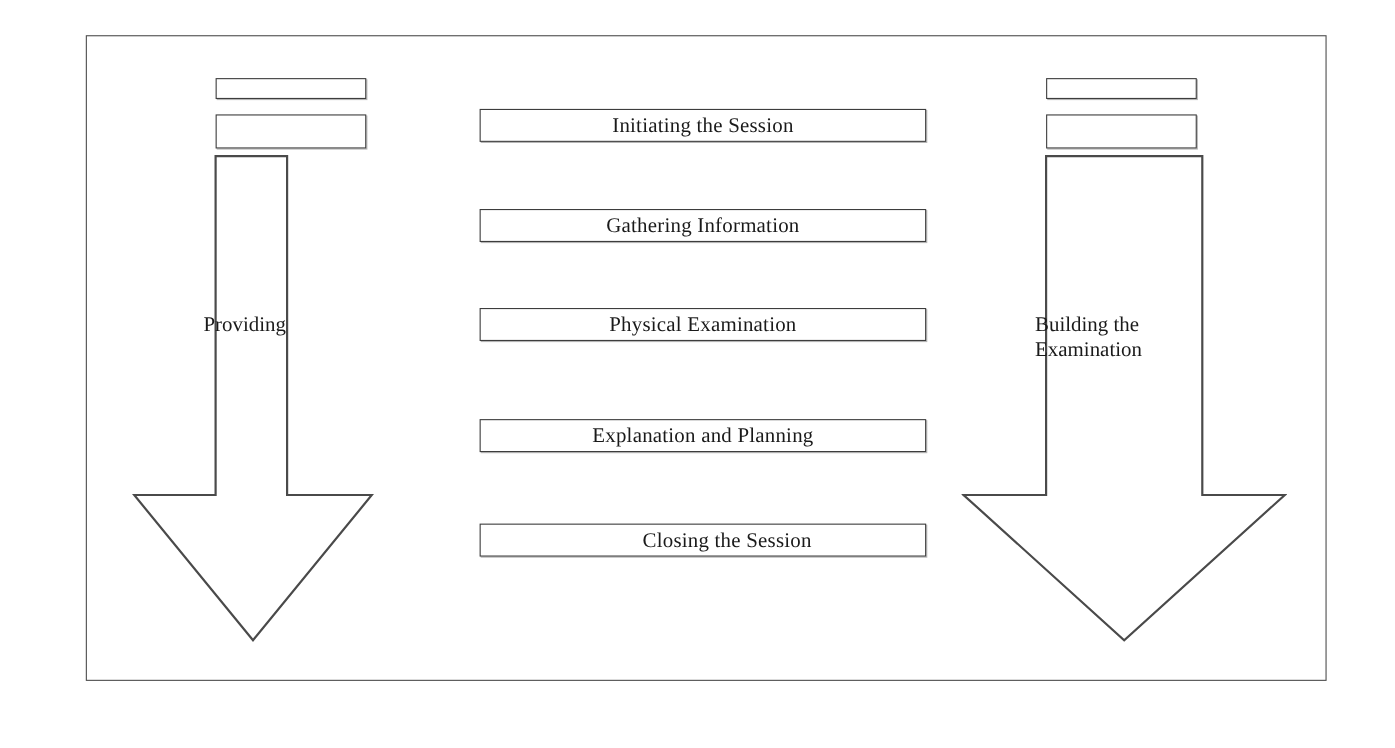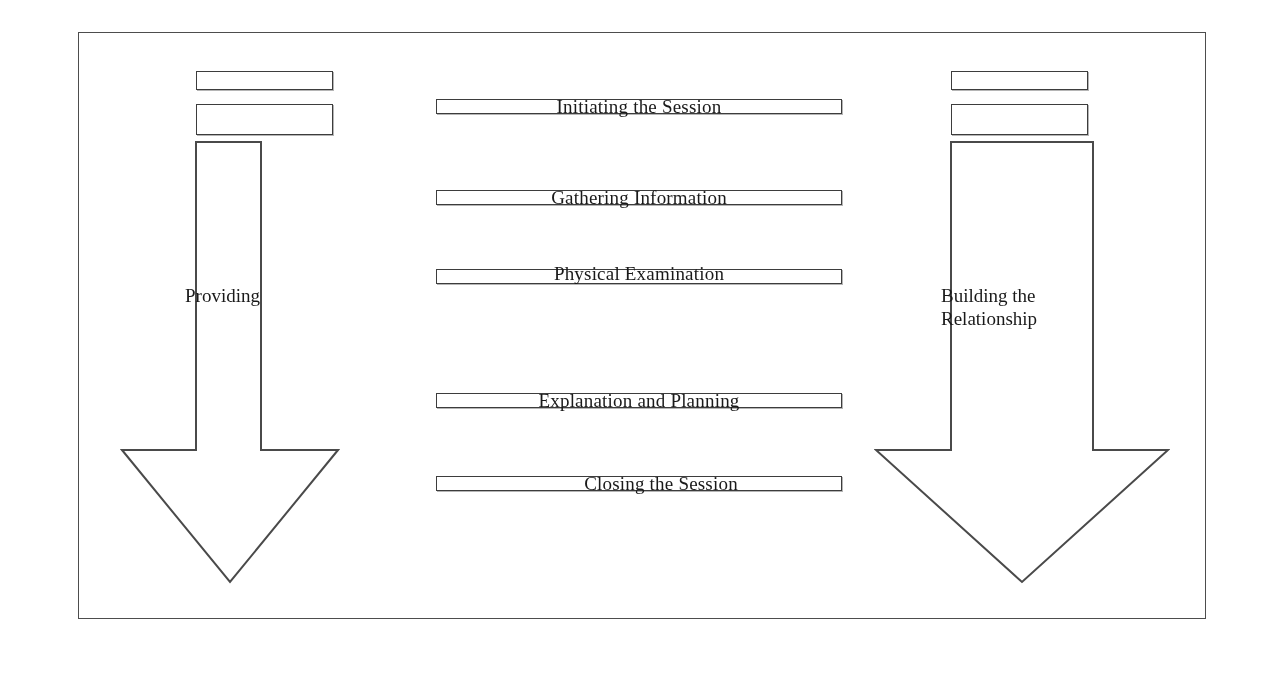--- a/index.html
+++ b/index.html
@@ -47,21 +47,21 @@
     line-height: 1;
     letter-spacing: 0.2px;
     white-space: nowrap;
     color: #1a1a1a;
   }
 
   
   .center-box {
     left: 436px;
     width: 406px;
-    height: 15px;
+    height: 30px;
   }
 
   
   .cap-box {
     width: 137px;
     box-sizing: border-box;
     background: #ffffff;
     border: 1.7px solid #3d3d3d;
     box-shadow: 1px 1px 0 rgba(120,120,120,0.55);
     position: absolute;
@@ -114,25 +114,25 @@
   <div>
 
     <div class="proc-box center-box" style="top:99px;">
       <span class="proc-label">Initiating the Session</span>
     </div>
 
     <div class="proc-box center-box" style="top:190px;">
       <span class="proc-label">Gathering Information</span>
     </div>
 
-    <div class="proc-box center-box" style="top:269px;align-items:flex-end;">
+    <div class="proc-box center-box" style="top:280px;">
       <span class="proc-label">Physical Examination</span>
     </div>
 
-    <div class="proc-box center-box" style="top:381px;margin-top:12px;">
+    <div class="proc-box center-box" style="top:381px;">
       <span class="proc-label">Explanation and Planning</span>
     </div>
 
     <div class="proc-box center-box" style="top:476px;padding-left:44px;">
       <span class="proc-label">Closing the Session</span>
     </div>
   </div>
 
   <div>
 
@@ -145,17 +145,17 @@
     </div>
 
     <div class="arrow-wrap" style="left:874px; top:140px;">
       <svg width="296" height="445" viewBox="0 0 296 445">
         <polygon points="77,2 219,2 219,310 294,310 148,442 2,310 77,310" fill="#ffffff" stroke="#4a4a4a" stroke-width="2" stroke-linejoin="miter"></polygon>
       </svg>
     </div>
 
     <div class="arrow-text" style="left:941px; top:284px;">
       <div>Building the</div>
-      <div>Relationship</div>
+      <div>Examination</div>
     </div>
   </div>
 
 </div>
 
 </body></html>

